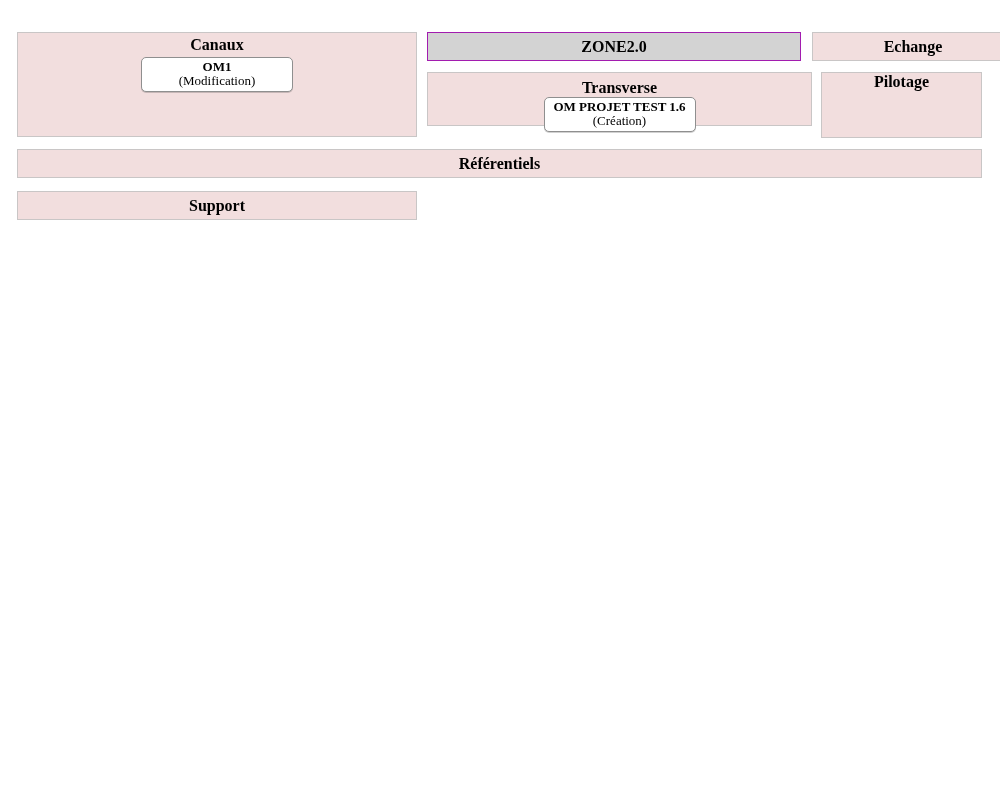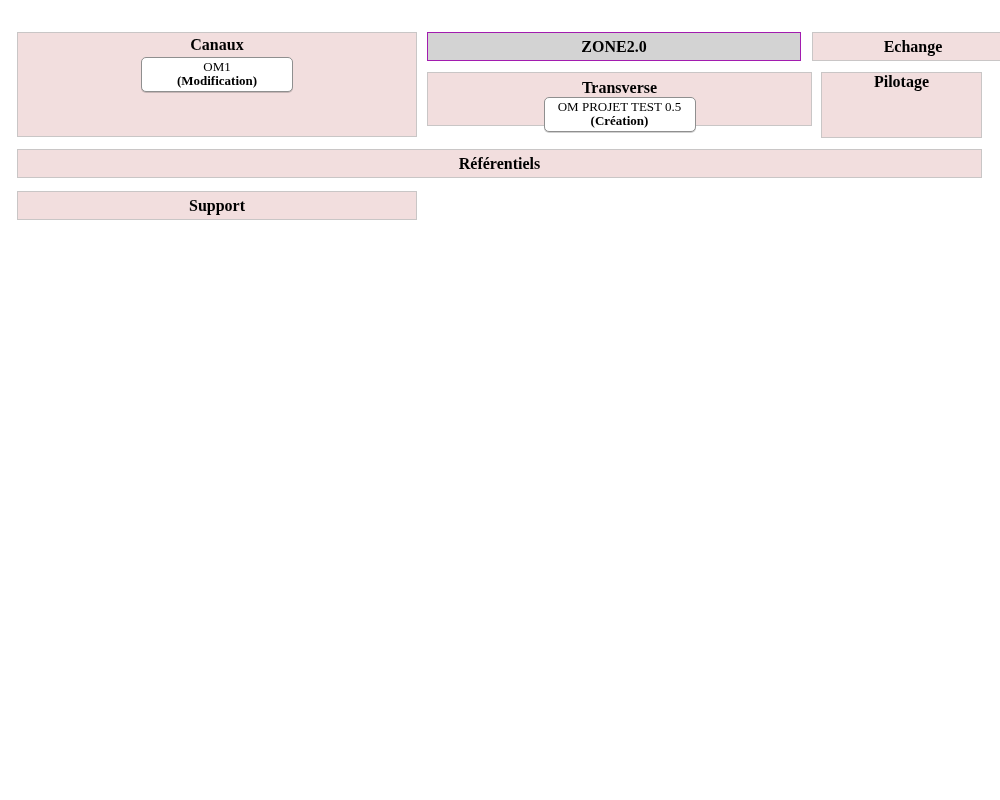--- a/index.html
+++ b/index.html
@@ -62,26 +62,26 @@
     box-shadow: 0 1px 0 rgba(0,0,0,0.18);
     text-align: center;
     font-size: 13px;
     color: #000000;
     padding: 2px 2px 3px 2px;
     cursor: pointer;
     font-family: "Liberation Serif", "DejaVu Serif", serif;
   }
   .menu-button .line1 {
     display: block;
-    font-weight: normal;
+    font-weight: bold;
     line-height: 14px;
   }
   .menu-button .line2 {
     display: block;
-    font-weight: bold;
+    font-weight: normal;
     line-height: 14px;
   }
 
   
   #canaux-panel      { left: 17px;  top: 32px;  width: 400px; height: 105px; }
   #canaux-button     { top: 24px; }
   #zone-bar          { left: 427px; top: 32px;  width: 374px; }
   #echange-bar       { left: 812px; top: 32px;  width: 202px; }
   #transverse-panel  { left: 427px; top: 72px;  width: 385px; height: 54px; }
   #transverse-title  { padding-top: 6px; }
@@ -108,21 +108,21 @@
     <span>ZONE2.0</span>
   </div>
 
   <div class="bar" id="echange-bar">
     <span>Echange</span>
   </div>
 
   <div class="panel" id="transverse-panel">
     <span class="panel-title" id="transverse-title">Transverse</span>
     <div class="menu-button" id="transverse-button">
-      <span class="line1">OM PROJET TEST 0.5</span>
+      <span class="line1">OM PROJET TEST 1.6</span>
       <span class="line2">(Création)</span>
     </div>
   </div>
 
   <div class="panel" id="pilotage-panel">
     <span class="panel-title" id="pilotage-title">Pilotage</span>
   </div>
 
   <div class="bar" id="referentiels-bar">
     <span>Référentiels</span>

